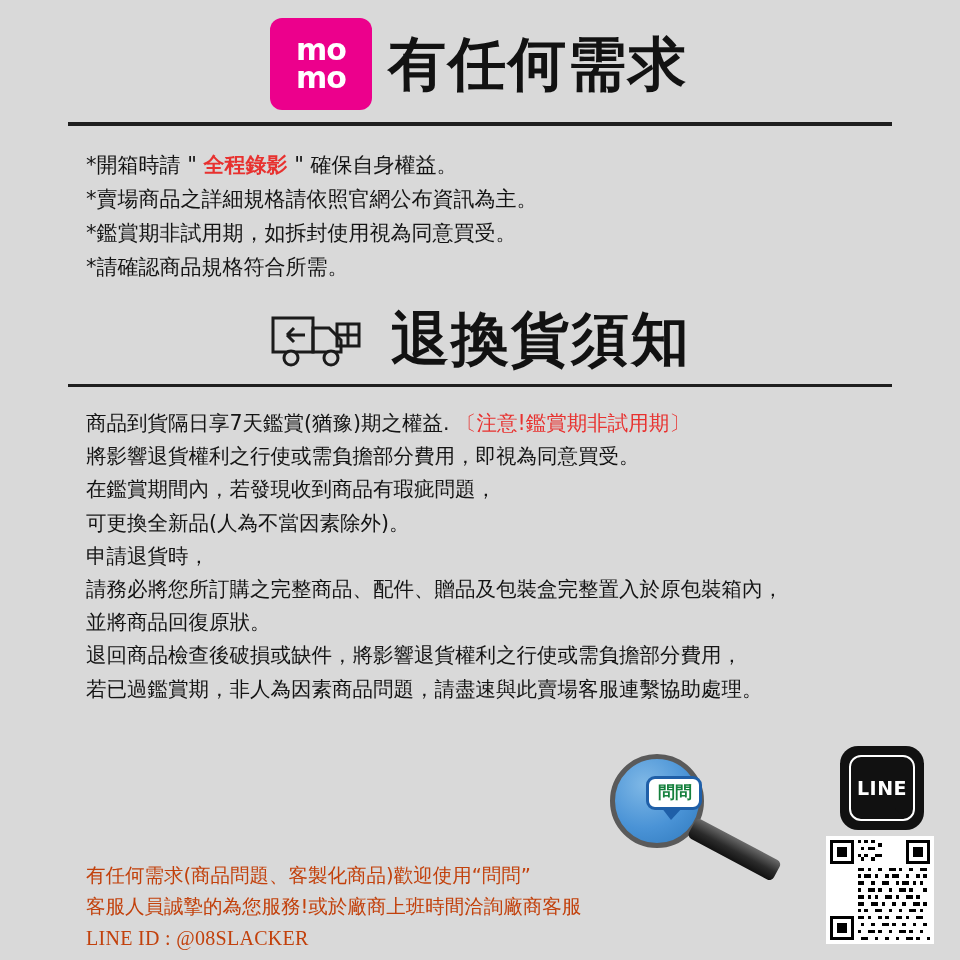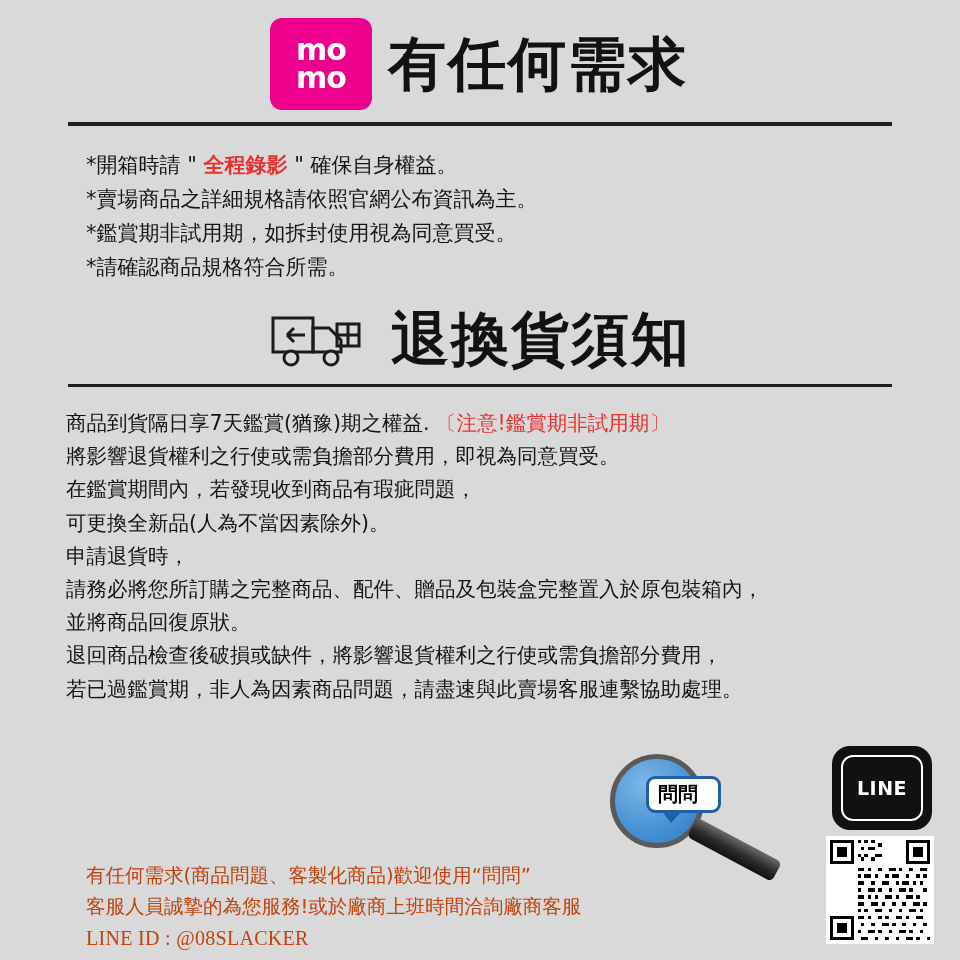--- a/index.html
+++ b/index.html
@@ -95,21 +95,21 @@
     margin-top: 24px;
     align-items: center;
   }
   .truck {
     width: 104px;
     height: 62px;
     position: relative;
   }
 
   .block2 {
-    margin: 20px 86px 0 66px;
+    margin: 20px 86px 0 86px;
     font-size: 20.5px;
     line-height: 1.62;
     color: #141414;
     font-family: "DejaVu Sans", sans-serif;
   }
   .block2 .note {
     color: #e8312f;
   }
 
   
@@ -159,24 +159,24 @@
     transform: rotate(28deg);
     transform-origin: left center;
   }
   .bubble {
     position: absolute;
     left: 36px;
     top: 22px;
     background: #ffffff;
     border: 3px solid #1f5fa8;
     border-radius: 9px;
-    padding: 5px 20px 6px 9px;
-    font-size: 20px;
-    font-weight: bold;
-    color: #000000;
+    padding: 5px 7px 6px 9px;
+    font-size: 17px;
+    font-weight: bold;
+    color: #15803d;
     font-family: "DejaVu Sans", sans-serif;
     line-height: 1;
     z-index: 3;
   }
   .bubble:after {
     content: "";
     position: absolute;
     left: 12px;
     bottom: -13px;
     width: 0; height: 0;
@@ -192,21 +192,20 @@
     bottom: 16px;
     width: 112px;
   }
   .line-logo {
     width: 84px;
     height: 84px;
     background: #111;
     border-radius: 18px;
     margin: 0 auto 6px auto;
     position: relative;
-    padding-left: 16px;
   }
   .line-logo .lt {
     position: absolute;
     inset: 0;
     display: flex;
     align-items: center;
     justify-content: center;
     color: #fff;
     font-size: 19px;
     font-weight: bold;

